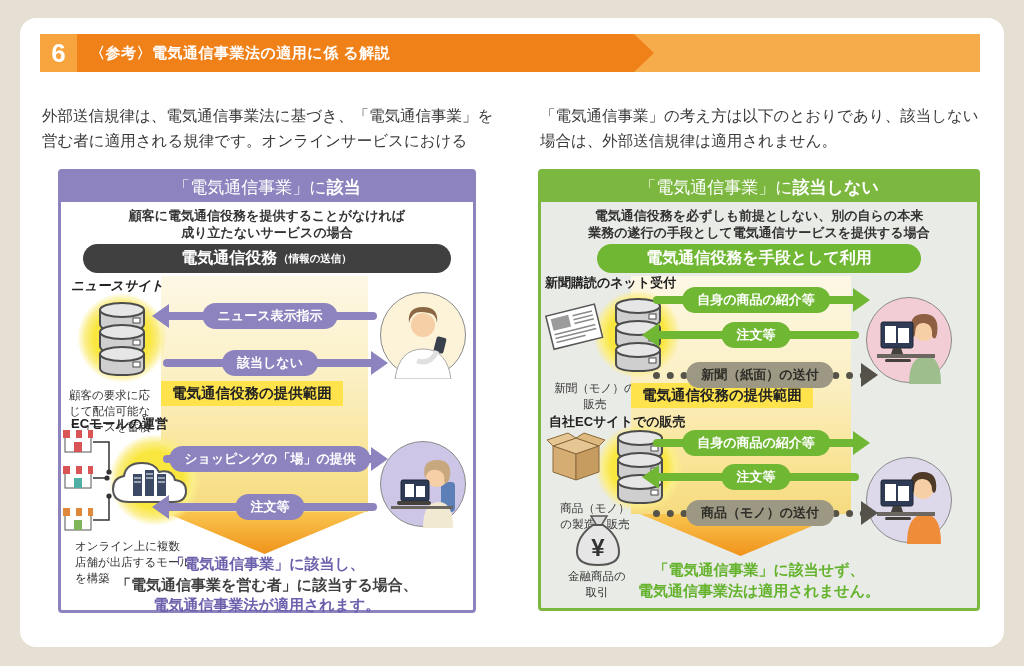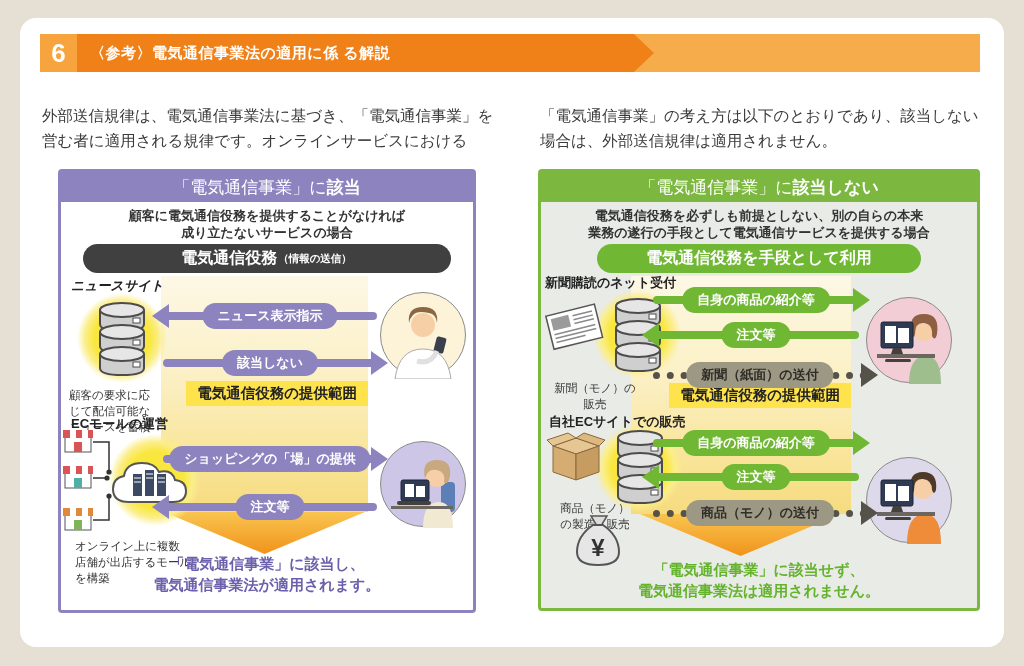--- a/index.html
+++ b/index.html
@@ -39,21 +39,21 @@
   .band { position:absolute; background:linear-gradient(180deg,#FDF8E6 0%,#FBEFC2 45%,#F9E59A 75%,#F6DB7E 100%); }
   .tri  { position:absolute; background:linear-gradient(180deg,#F9C54F,#F0931B); clip-path:polygon(0 0,100% 0,50% 100%); }
 
   .sec-label { position:absolute; font-size:13px; font-weight:bold; color:#222; white-space:nowrap; z-index:3; }
   .cap { position:absolute; font-size:11.5px; line-height:1.4; color:#333; z-index:3; white-space:nowrap; }
   .cap.c { text-align:center; }
 
   .ycirc { position:absolute; border-radius:50%;
            background:radial-gradient(closest-side,#F9E73F 62%,#FBEE8A 82%,rgba(251,238,138,0) 100%); }
 
-  .scope { position:absolute; text-align:right; z-index:3; }
+  .scope { position:absolute; text-align:left; z-index:3; }
   .scope span { display:inline-block; background:#FFE34D; font-weight:bold; font-size:14.5px; color:#222; padding:3px 11px; white-space:nowrap; }
 
   
   .arr { position:absolute; height:24px; z-index:4; }
   .arr .bar { position:absolute; left:6px; right:6px; top:9px; height:8px; background:var(--c); border-radius:4px; }
   .arr .head { position:absolute; width:0; height:0; top:1px; border-top:12px solid transparent; border-bottom:12px solid transparent; }
   .arr.dir-right .head { right:-5px; border-left:17px solid var(--c); }
   .arr.dir-left  .head { left:-5px;  border-right:17px solid var(--c); }
   .arr .lbl { position:absolute; left:50%; top:0; transform:translateX(-50%); background:var(--c); color:#fff;
               font-weight:bold; font-size:13px; line-height:26px; padding:0 15px; border-radius:13px; white-space:nowrap; }
@@ -213,20 +213,21 @@
       <path d="M46 38 q-4 -18 12 -18 q15 0 13 16 q-2 10 -6 6 q2 -10 -7 -12 q-9 -2 -12 8 z" fill="#C8A87E"></path>
       <rect x="22" y="40" width="28" height="21" rx="2" fill="#2F3B55" stroke="#1e2636"></rect>
       <rect x="26" y="44" width="9" height="13" fill="#fff"></rect>
         <rect x="37" y="46" width="9" height="11" fill="#fff"></rect>
       <rect x="18" y="61" width="34" height="4" rx="2" fill="#44403b"></rect>
       <rect x="12" y="66" width="62" height="3" fill="#6b665f"></rect>
     </svg>
 
     <div class="concl" style="top:382px;">
       <div class="pu">「電気通信事業」に該当し、</div>
+      <div class="dk">「電気通信事業を営む者」に該当する場合、</div>
       <div class="pu">電気通信事業法が適用されます。</div>
     </div>
   </div>
 
   <div class="panel green">
     <div class="p-hdr">
       <span>「電気通信事業」に</span>
         <b>該当しない</b>
     </div>
 
@@ -324,20 +325,24 @@
     </svg>
     <div class="cap c" style="left:2px; top:328px; width:104px;text-align:center;">
       <div>商品（モノ）</div>
       <div>の製造・販売</div>
     </div>
     <svg class="icon-abs" style="left:26px; top:340px;" width="62" height="56" viewBox="0 0 62 56">
       <path d="M24 4 h16 l-6 10 h-4 z" fill="#DCDCDC" stroke="#555" stroke-width="1.5"></path>
       <path d="M26 13 q-16 11 -16 27 q0 13 21 13 q21 0 21 -13 q0 -16 -16 -27 z" fill="#E6E6E6" stroke="#555" stroke-width="2"></path>
       <text x="31" y="44" font-size="24" font-weight="bold" fill="#333" text-anchor="middle">¥</text>
     </svg>
+    <div class="cap c" style="left:8px; top:396px; width:96px;">
+      <div>金融商品の</div>
+      <div>取引</div>
+    </div>
 
     <div class="arr green-a dir-right" style="left:106px; top:258px; width:218px;">
       <div class="bar"></div>
         <div class="head"></div>
       <div class="lbl">自身の商品の紹介等</div>
     </div>
     <div class="arr green-a dir-left" style="left:106px; top:292px; width:218px;">
       <div class="bar"></div>
         <div class="head"></div>
       <div class="lbl">注文等</div>

